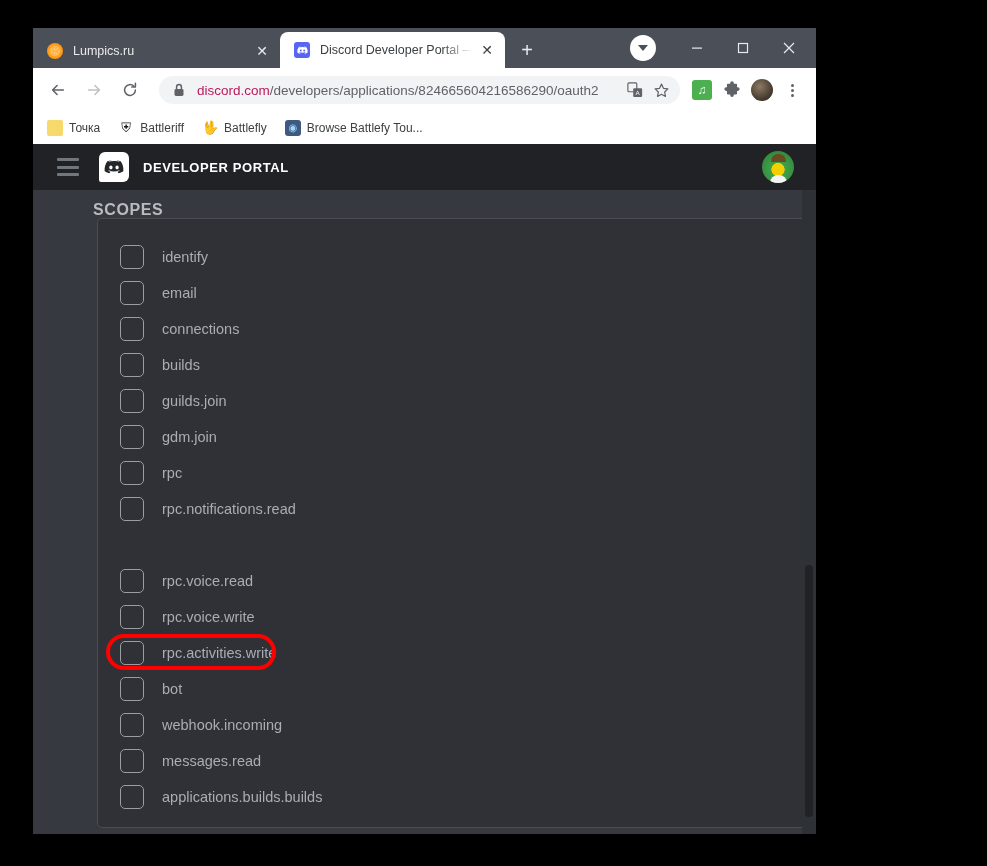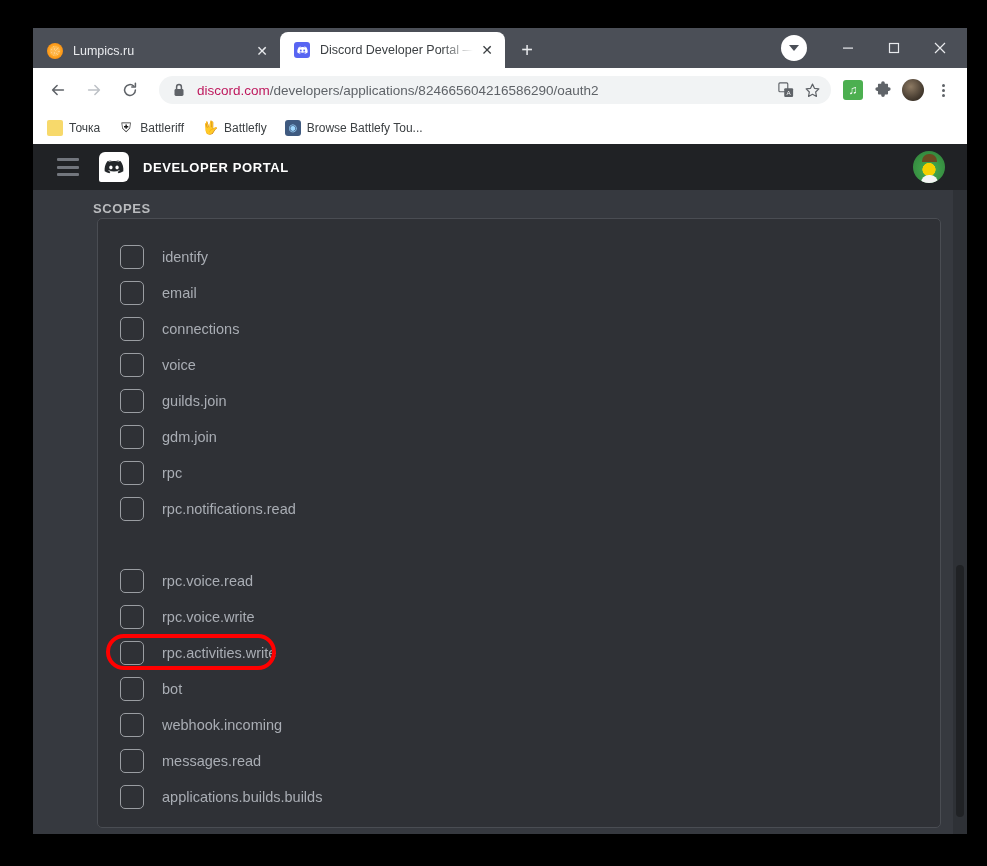--- a/index.html
+++ b/index.html
@@ -7,21 +7,21 @@
     width: 987px; height: 866px;
     background: #000;
     font-family: "Liberation Sans", sans-serif;
     overflow: hidden;
   }
 
   
   #browser-window {
     position: absolute;
     left: 33px; top: 28px;
-    width: 934px; height: 806px;
+    width: 783px; height: 806px;
     background: #ffffff;
     overflow: hidden;
   }
 
   
   #tab-strip {
     position: relative;
     height: 40px;
     background: #4b4f57;
     display: flex;
@@ -280,21 +280,21 @@
 
   #content-scroll {
     position: relative;
     height: 644px;
     padding: 0 0 0 0;
     background: #36393f;
   }
   #scopes-label {
     position: absolute;
     left: 60px; top: 11px;
-    font-size: 13px;
+    font-size: 16px;
     font-weight: bold;
     color: #b9bbbe;
     letter-spacing: 0.6px;
   }
   #scopes-panel {
     position: absolute;
     left: 64px; top: 28px;
     width: 844px;
     height: 610px;
     background: #2f3136;
@@ -499,21 +499,21 @@
             <div class="scope-row">
               <span class="scope-checkbox"></span>
               <span class="scope-label">email</span>
             </div>
             <div class="scope-row">
               <span class="scope-checkbox"></span>
               <span class="scope-label">connections</span>
             </div>
             <div class="scope-row">
               <span class="scope-checkbox"></span>
-              <span class="scope-label">voice</span>
+              <span class="scope-label">builds</span>
             </div>
             <div class="scope-row">
               <span class="scope-checkbox"></span>
               <span class="scope-label">guilds.join</span>
             </div>
             <div class="scope-row">
               <span class="scope-checkbox"></span>
               <span class="scope-label">gdm.join</span>
             </div>
             <div class="scope-row">

